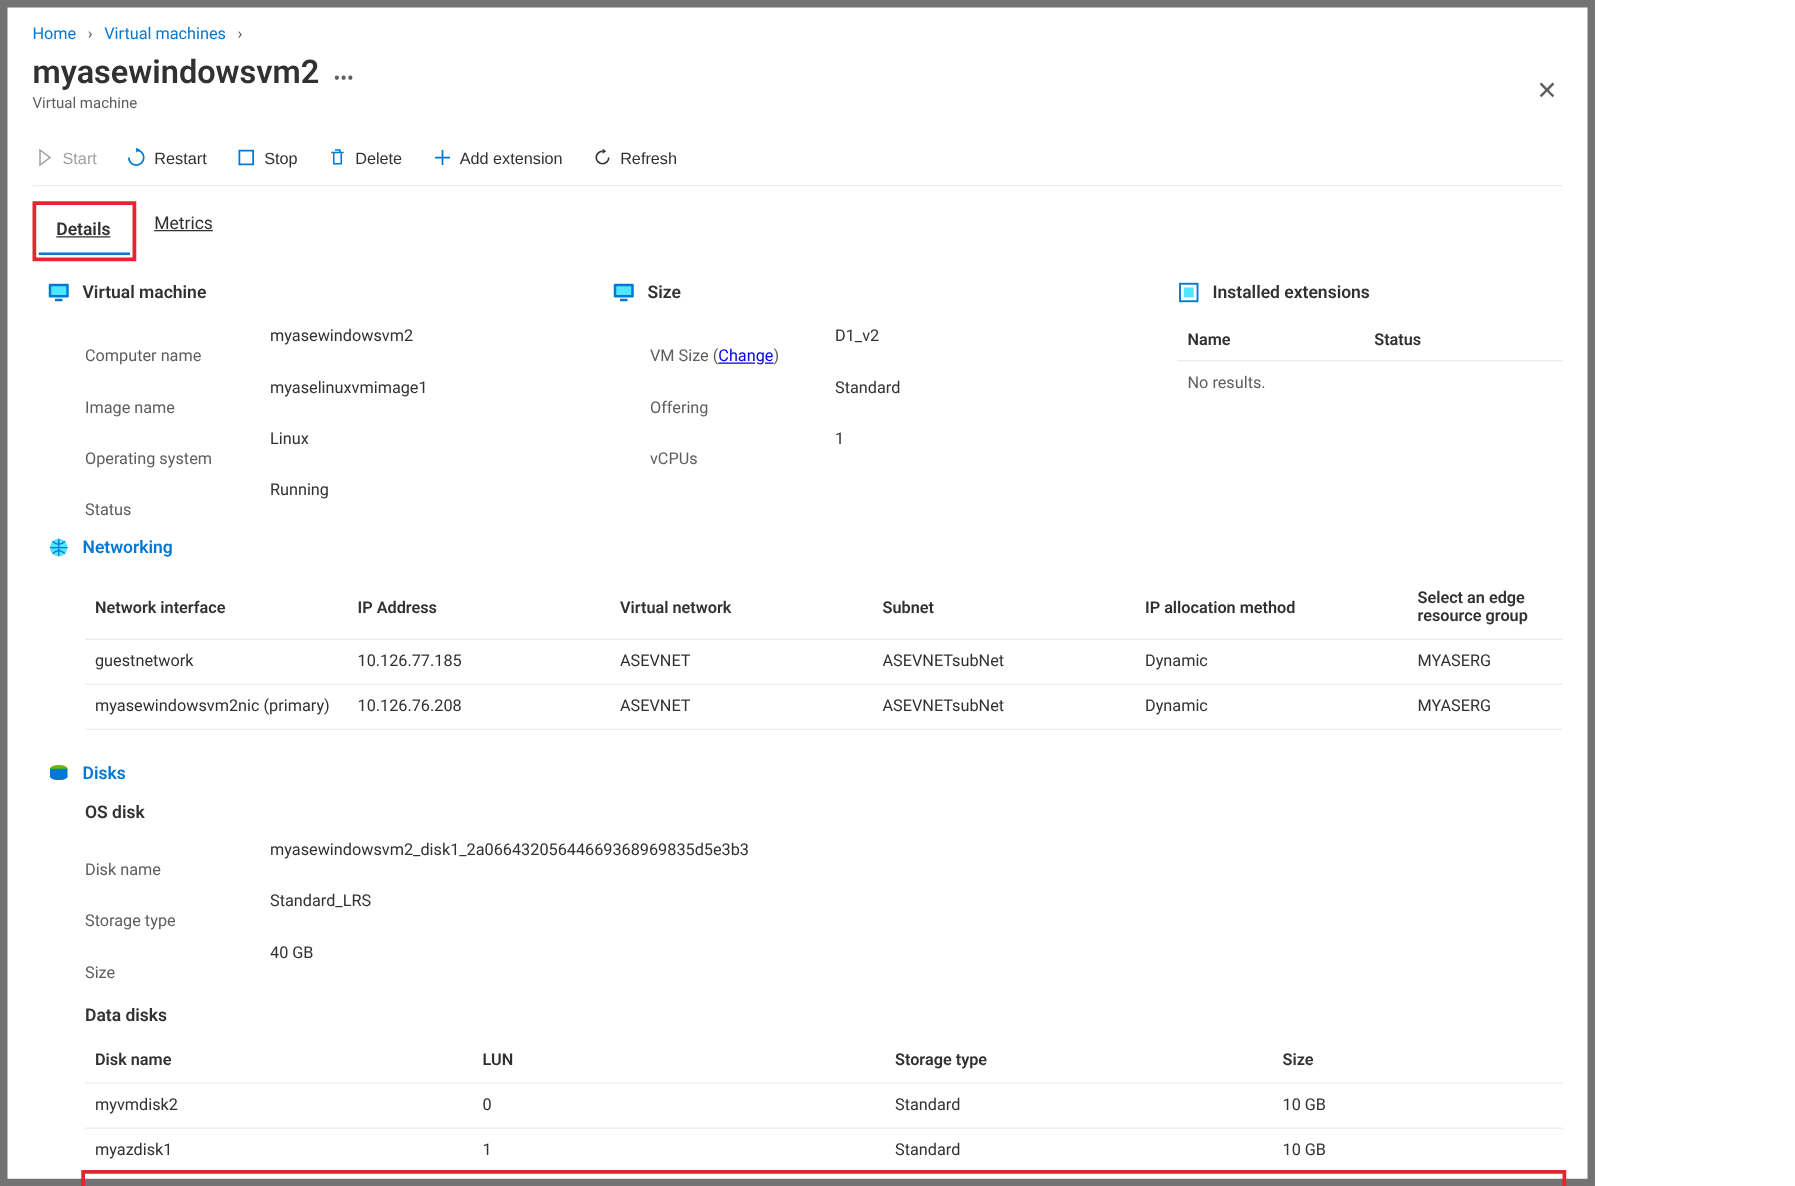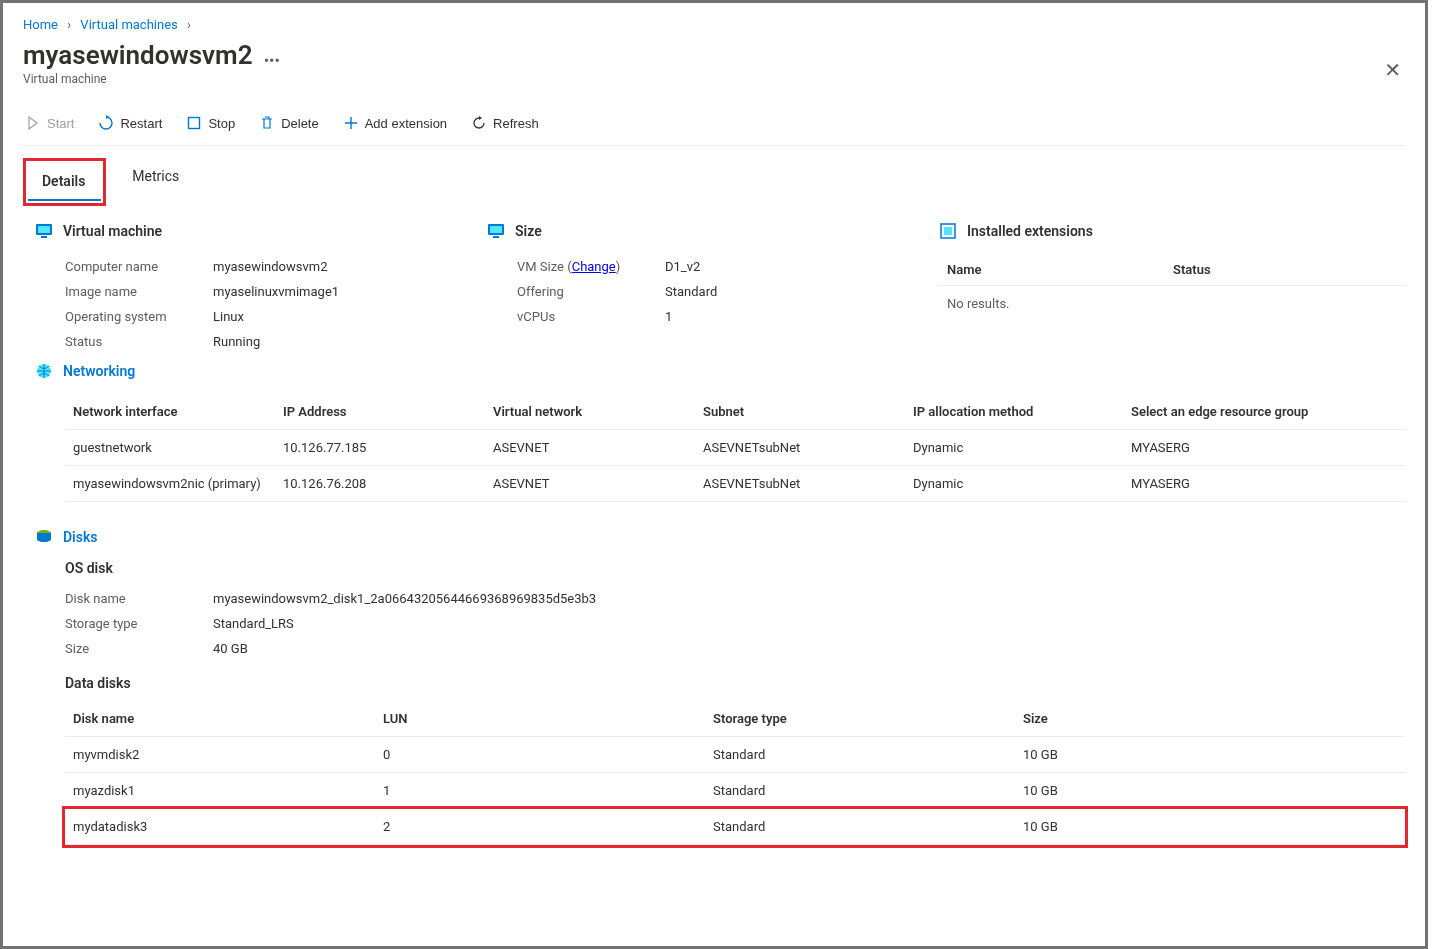--- a/index.html
+++ b/index.html
@@ -5,53 +5,53 @@
   * { box-sizing: border-box; margin: 0; padding: 0; }
   body {
     font-family: "Segoe UI", -apple-system, BlinkMacSystemFont, Roboto, Arial, sans-serif;
     font-size: 13px;
     color: #323130;
     background: #fff;
     padding: 0;
     width: 1436px;
     height: 949px;
   }
-  .wrap { border: 3px solid #737373; width: 1428px; height: 949px; padding: 12px 20px 20px 20px; }
+  .wrap { border: 6px solid #737373; width: 1276px; height: 949px; padding: 12px 20px 20px 20px; }
   .breadcrumb { font-size: 13px; color: #605e5c; padding: 2px 0 8px 0; }
   .breadcrumb a { color: #0078d4; text-decoration: none; }
   .breadcrumb .sep { color: #605e5c; padding: 0 6px; }
   .header-row { display: flex; align-items: flex-end; justify-content: space-between; }
   .title { font-size: 26px; font-weight: 600; color: #323130; }
   .title-dots { color: #605e5c; font-size: 16px; padding-left: 8px; vertical-align: middle; }
   .subtitle { font-size: 12px; color: #605e5c; margin-top: 2px; }
   .close-btn { font-size: 20px; color: #605e5c; cursor: pointer; background:none; border:none; padding:4px; }
   .toolbar { display: flex; gap: 20px; align-items: center; padding: 16px 0 12px 0; border-bottom: 1px solid #edebe9; }
   .toolbar button {
     background: none; border: none; font-size: 13px; color: #323130; cursor: pointer;
     display: inline-flex; align-items: center; gap: 6px; padding: 2px 2px; margin-top: 11px;
   }
   .toolbar button.disabled { color: #a19f9d; cursor: default; }
   .toolbar svg { width: 16px; height: 16px; }
-  .tabs { display: flex; gap: 12px; padding-top: 12px; }
+  .tabs { display: flex; gap: 0; padding-top: 12px; text-decoration: underline; }
   .tab { padding: 10px 16px 10px 14px; font-size: 14px; color: #323130; cursor: pointer; border-bottom: 2px solid transparent; }
   .tab.active { font-weight: 600; border-bottom-color: #0078d4; }
   .tabs-highlight-box {
     border: 3px solid #e3262f; padding: 2px; display: inline-flex;
   }
   .content { padding-top: 16px; padding-left: 12px; }
   .top-cols { display: flex; gap: 0; }
   .col { flex: 0 0 auto; }
   .col-vm { width: 452px; }
   .col-size { width: 452px; }
   .col-ext { flex: 1; }
   .section-head { display: flex; align-items: center; gap: 10px; font-weight: 600; font-size: 14px; color: #323130; margin-bottom: 14px; }
   .section-head.link { color: #0078d4; }
   .section-icon { width: 18px; height: 18px; }
   .kv { display: flex; font-size: 13px; padding: 5px 0; }
-  .kv .k { width: 148px; color: #605e5c; }
+  .kv .k { width: 148px; color: #605e5c; margin-top: 16px; }
   .kv .v { color: #323130; }
   .indent { padding-left: 30px; }
   .ext-table { width: 100%; border-collapse: collapse; font-size: 13px; }
   .ext-table th { text-align: left; font-weight: 600; padding: 8px 8px; border-bottom: 1px solid #edebe9; }
   .ext-table td { padding: 10px 8px; color: #605e5c; }
   .net-section { margin-top: 8px; }
   .net-table, .disk-table { width: 100%; border-collapse: collapse; font-size: 13px; }
   .net-table th, .disk-table th { text-align: left; font-weight: 600; padding: 10px 8px; border-bottom: 1px solid #edebe9; color:#323130; }
   .net-table td, .disk-table td { padding: 10px 8px; border-bottom: 1px solid #edebe9; color:#323130; }
   .section-block { margin-top: 26px; }

